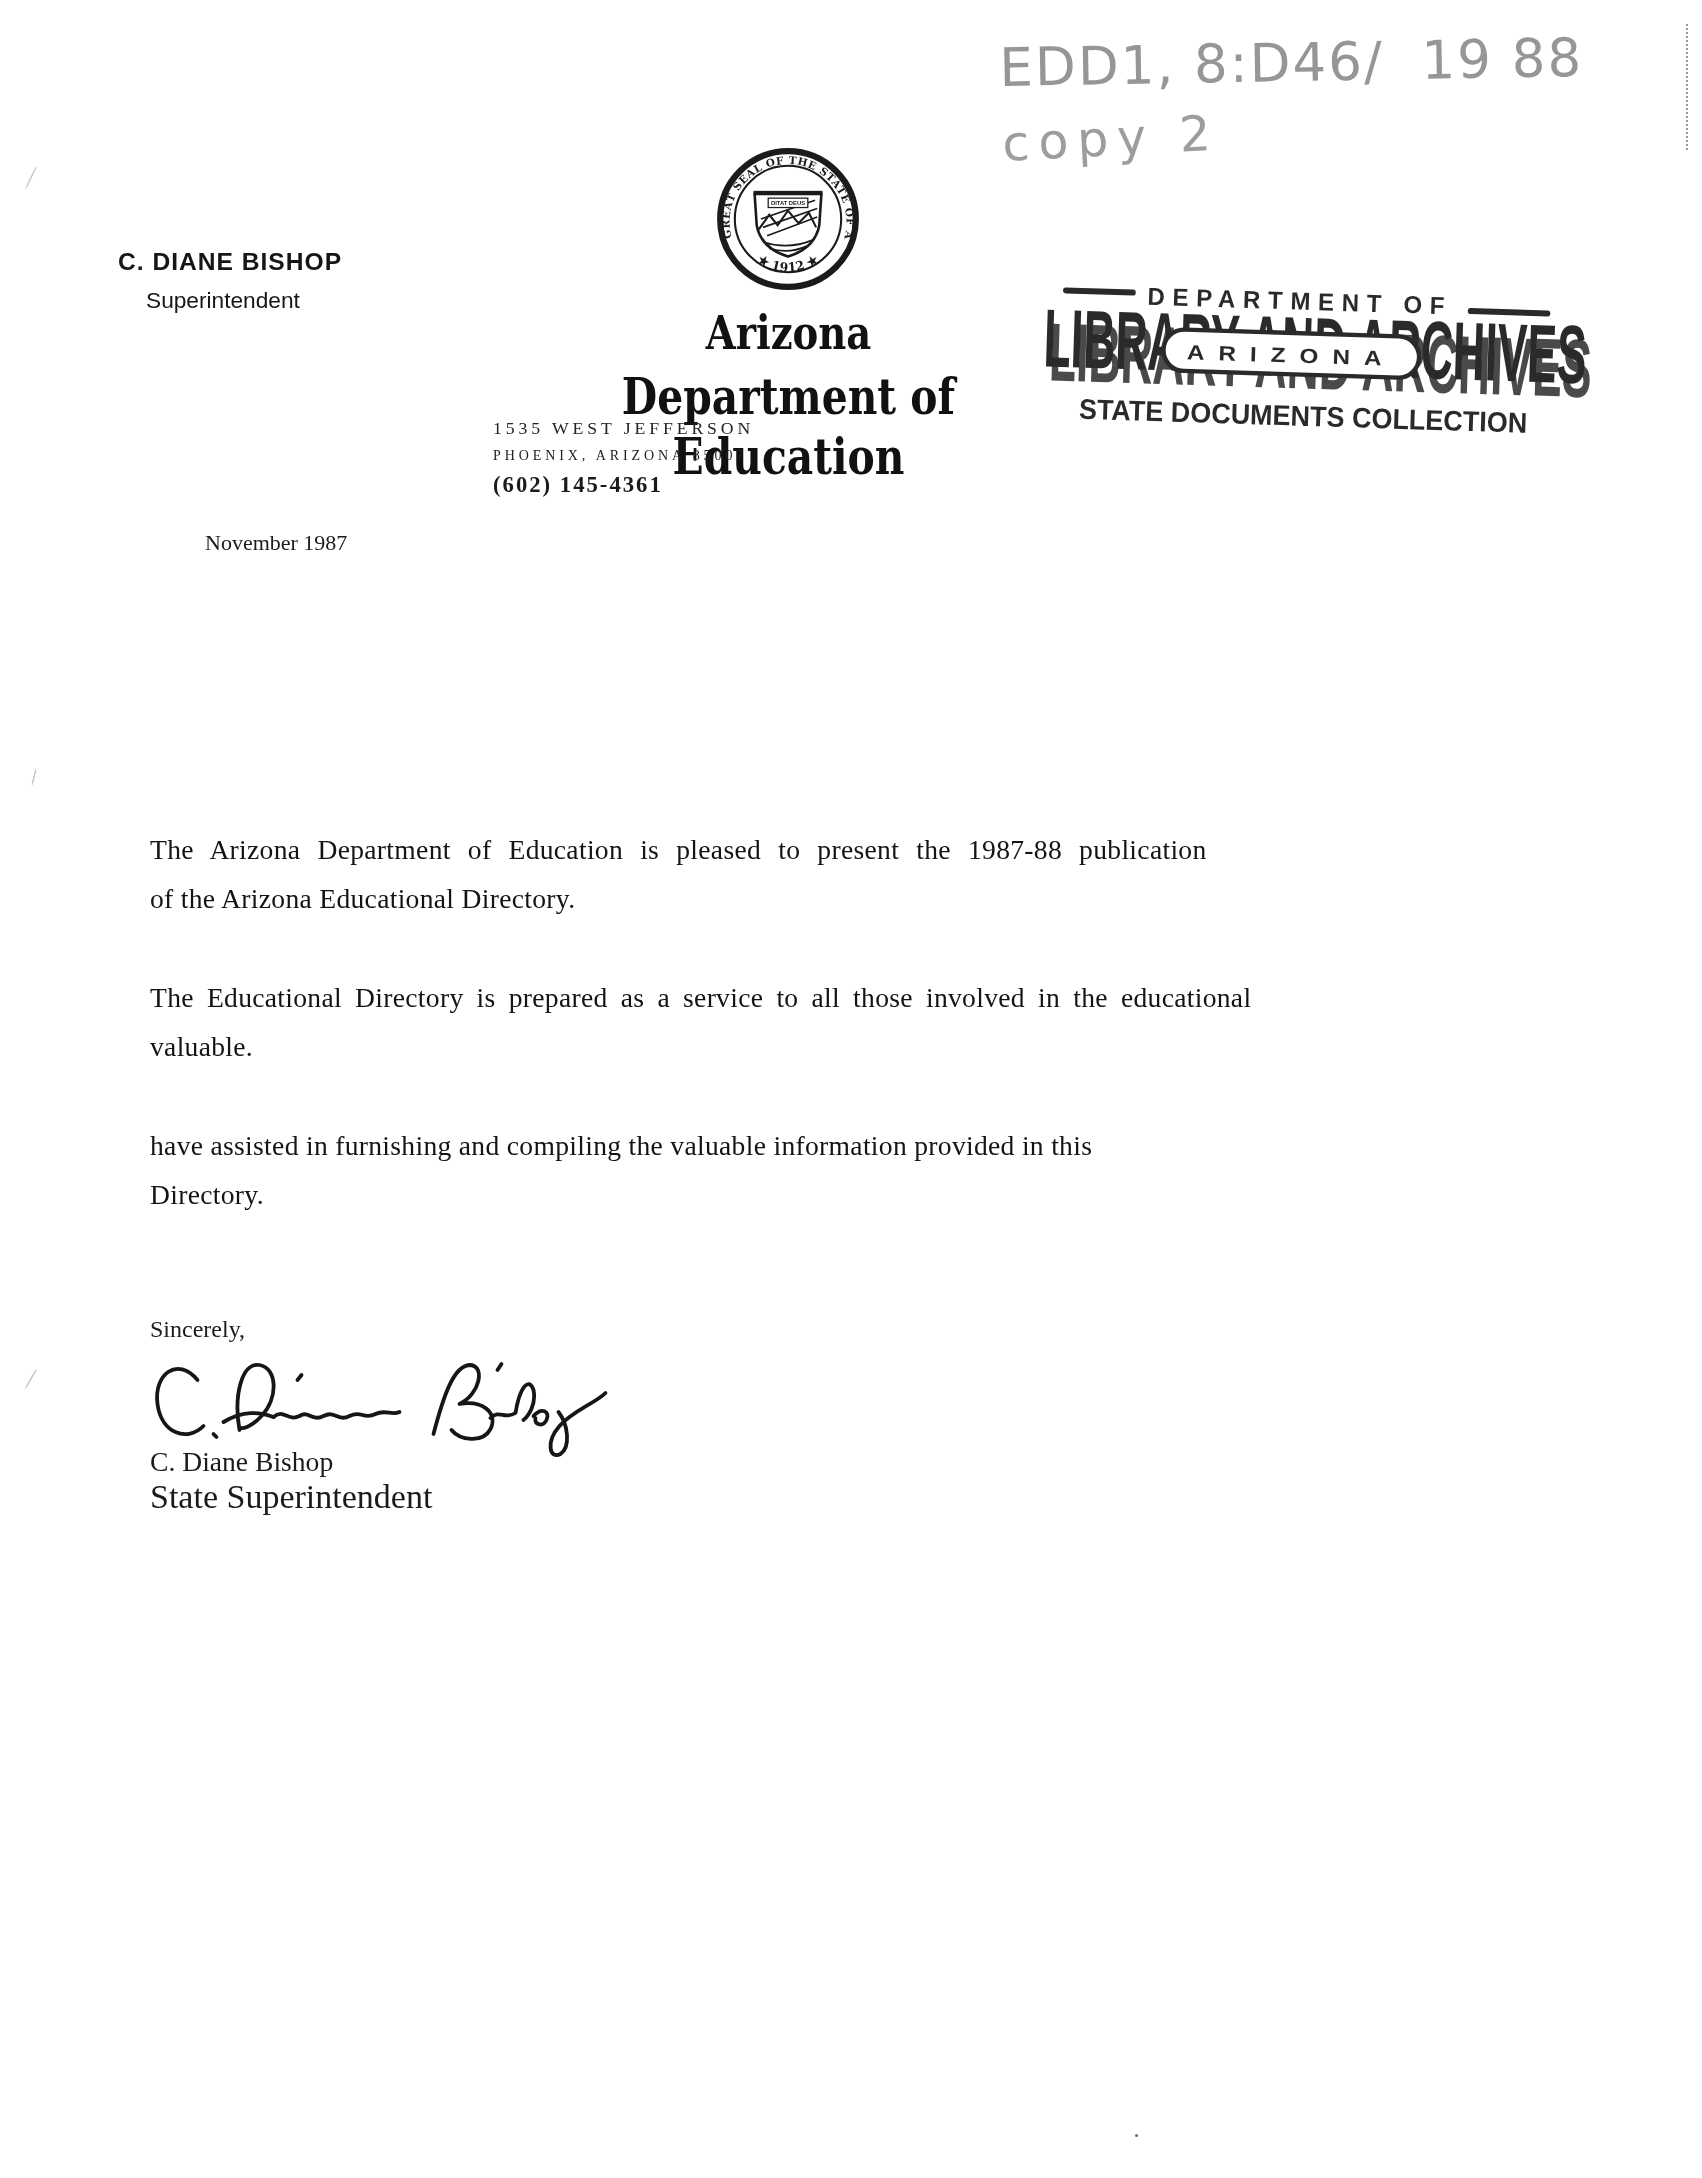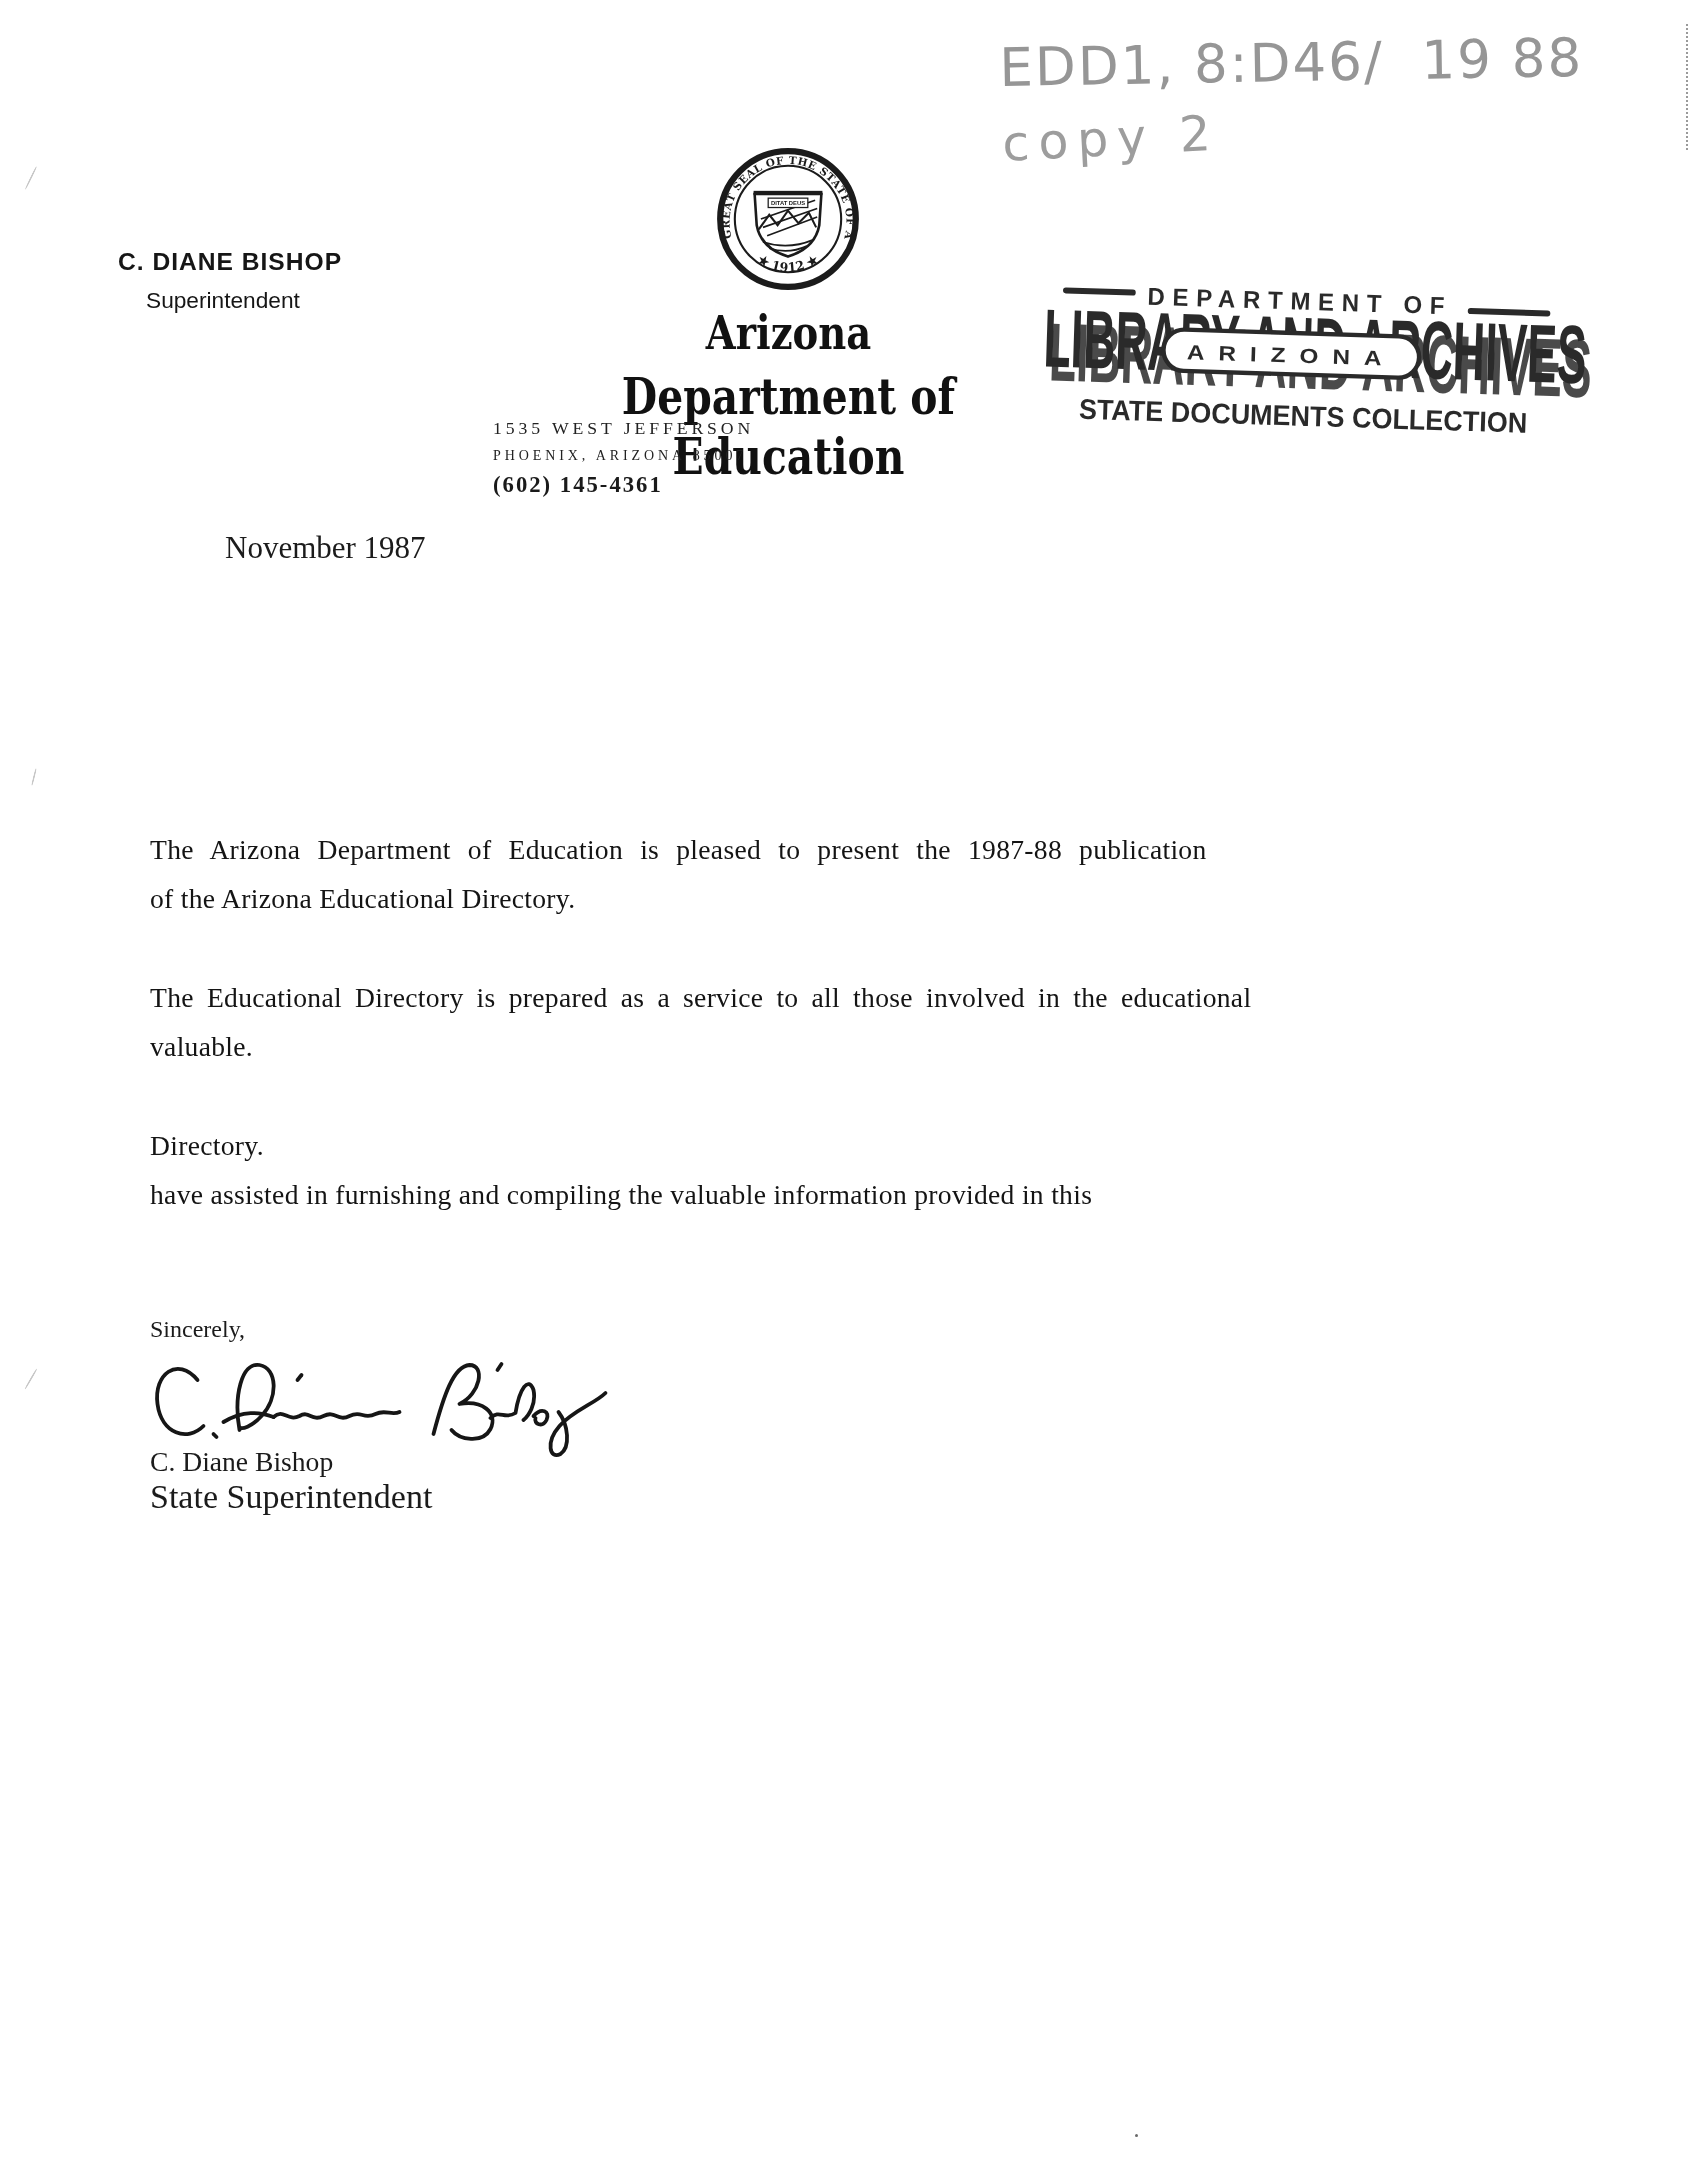--- a/index.html
+++ b/index.html
@@ -31,21 +31,21 @@
                 font-family:Liberation Serif, serif; color:#222; }
   .addr1 { font-size:17.7px; letter-spacing:3.9px; }
   .addr2 { font-size:14px; letter-spacing:3.9px; margin-top:8.9px; }
   .phone { font-size:22.7px; letter-spacing:2px; margin-top:7.9px; font-weight:600; color:#1a1a1a; }
 
   
   .stamp { left:1038px; top:264px; width:569px; height:179px;
            transform:rotate(1.8deg); transform-origin:left top; }
 
   
-  .date-line { left:205px; top:530px; font-size:31px;margin-left:20px; }
+  .date-line { left:205px; top:530px; font-size:22px; }
   .para { left:150px; width:1310px; font-size:27.6px; line-height:49px;
           letter-spacing:0.3px; color:#141414; }
   .p1 { top:825px; } .p2 { top:973px; } .p3 { top:1121px; }
   .ws-lg { word-spacing:9.9px; }
   .ws-md { word-spacing:5.9px; }
   .closing { left:150px; top:1316px; font-size:24px; }
   .sig-svg { left:146px; top:1350px; }
   .signer-name  { left:150px; top:1446px; font-size:27.6px; }
   .signer-title { left:150px; top:1478px; font-size:34px; }
 
@@ -121,22 +121,22 @@
 
 <div class="abs para p1">
   <div class="ws-lg">The Arizona Department of Education is pleased to present the 1987-88 publication</div>
   <div>of the Arizona Educational Directory.</div>
 </div>
 <div class="abs para p2">
   <div class="ws-md">The Educational Directory is prepared as a service to all those involved in the educational</div>
   <div>valuable.</div>
 </div>
 <div class="abs para p3">
+  <div>have assisted in furnishing and compiling the valuable information provided in this</div>
   <div>Directory.</div>
-  <div>have assisted in furnishing and compiling the valuable information provided in this</div>
 </div>
 
 <div class="abs closing">Sincerely,</div>
 
 <svg class="abs sig-svg" width="473" height="120" viewBox="0 0 470 120">
   <g fill="none" stroke="#161616" stroke-width="3.8" stroke-linecap="round" stroke-linejoin="round">
     <path d="M 50,30 C 30,6 6,24 10,54 C 14,84 40,92 56,76"></path>
     <path d="M 66,84 l 3,3"></path>
     <path d="M 92,80 C 86,46 94,12 112,15 C 130,18 131,48 114,66 C 104,77 94,80 92,77"></path>
     <path d="M 76,72 C 96,60 112,62 126,67"></path>

